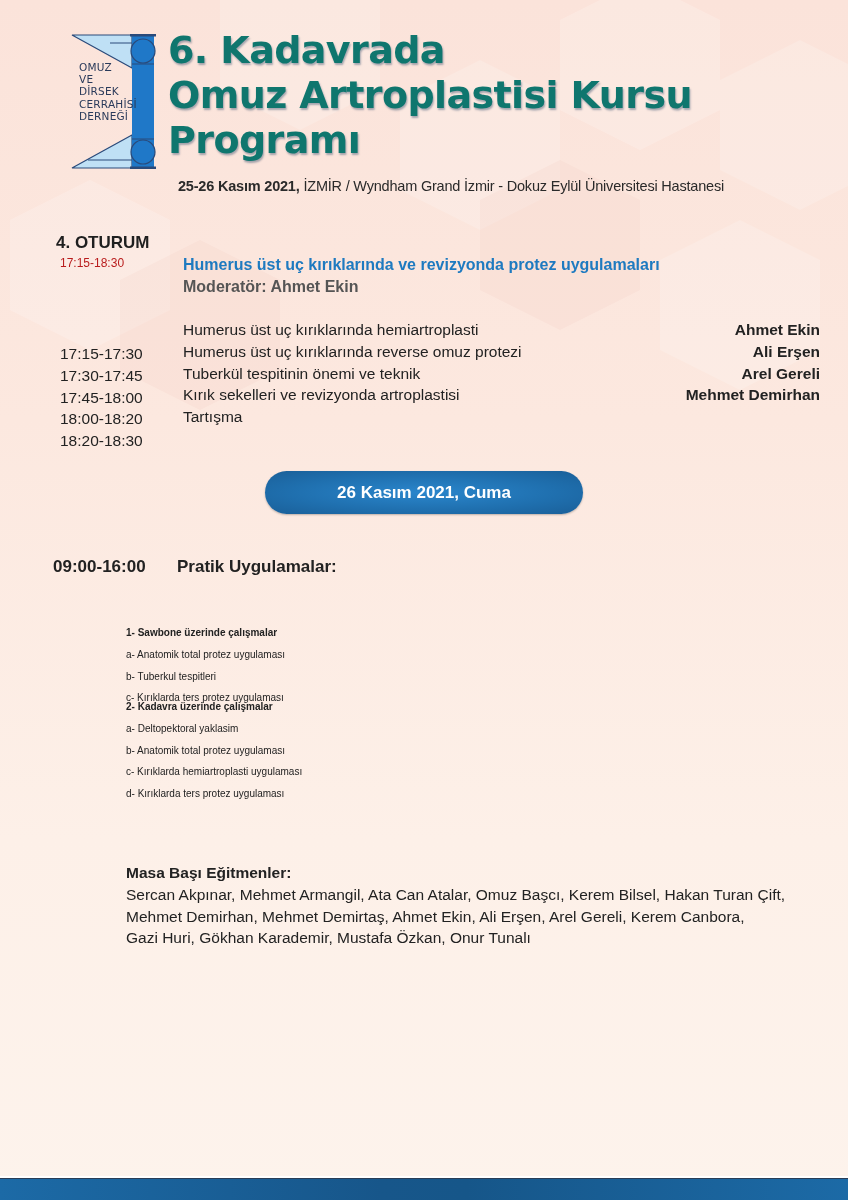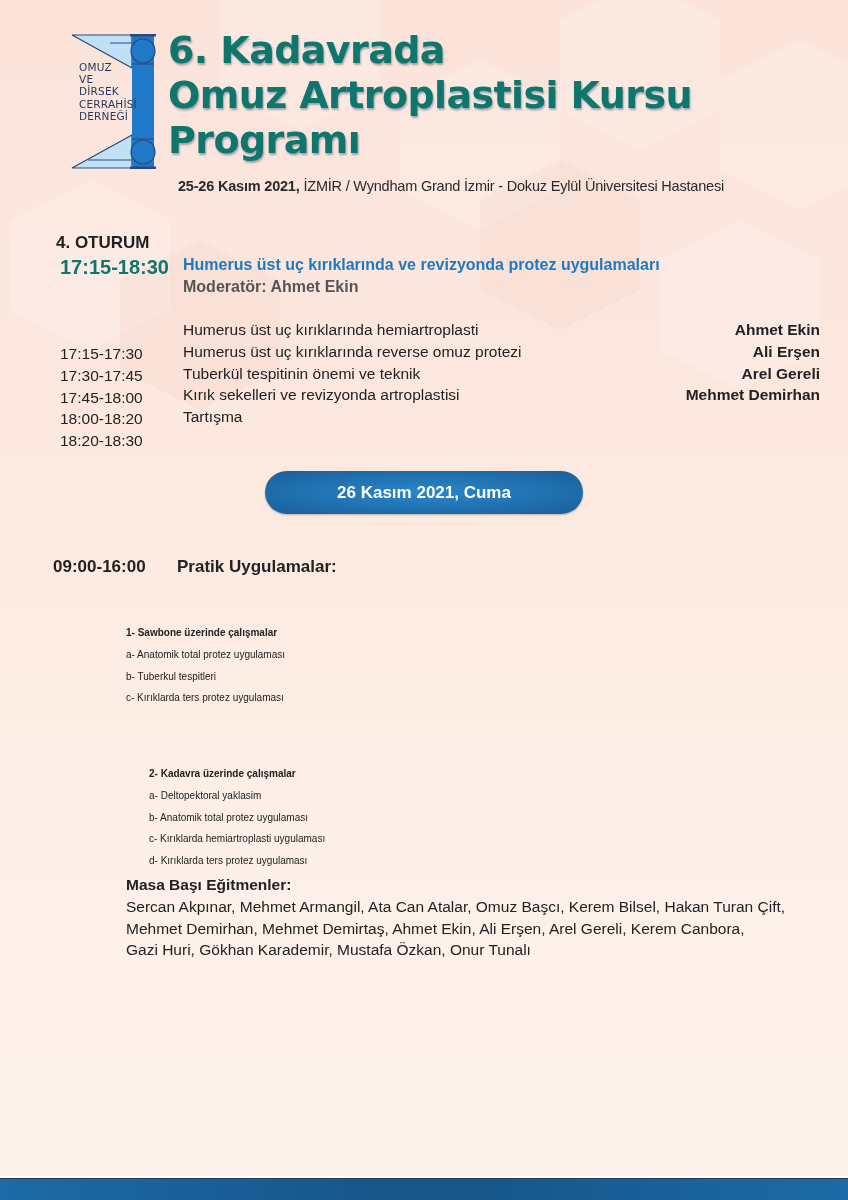--- a/index.html
+++ b/index.html
@@ -41,21 +41,21 @@
   }
   .subtitle b { font-weight: bold; }
 
   
   .session-label {
     position: absolute; left: 56px; top: 233px;
     font-size: 17px; font-weight: bold; color: #1f1f1f;
   }
   .session-time {
     position: absolute; left: 60px; top: 256px;
-    font-size: 20px; font-weight: bold; color: #0f766e;
+    font-size: 12px; font-weight: normal; color: #b91c1c;
   }
   .session-title {
     position: absolute; left: 183px; top: 256px;
     font-size: 16px; font-weight: bold; color: #1e7ac0; white-space: nowrap;
   }
   .moderator {
     position: absolute; left: 183px; top: 278px;
     font-size: 16px; font-weight: bold; color: #555;
   }
 
@@ -80,23 +80,23 @@
     font-size: 17px; font-weight: bold; color: #222;
   }
   .prac-title {
     position: absolute; left: 177px; top: 557px;
     font-size: 17px; font-weight: bold; color: #222;
   }
 
   .group { position: absolute; left: 126px; font-size: 10px; line-height: 21.8px; color: #222; }
   .group .g-head { font-weight: bold; }
   .group1 { top: 622px; }
-  .group2 { top: 763px; margin-left: 23px; }
+  .group2 { top: 696px; }
   .trainers { position: absolute; left: 126px; top: 862px; width: 700px; font-size: 15.5px; line-height: 21.8px; color: #222; }
-  .trainers .tr-head { font-weight: bold; margin-top: 12px; }
+  .trainers .tr-head { font-weight: bold; }
 
   
   .footer-line { position: absolute; left: 0; top: 1176px; width: 848px; height: 2px; background: #ffffff; }
   .footer-bar {
     position: absolute; left: 0; top: 1178px; width: 848px; height: 22px;
     background: linear-gradient(90deg, #1c6aa6 0%, #17568a 45%, #165689 55%, #1c6aa6 100%);
     border-top: 1px solid #2b3d55;
   }
 </style>
 </head>

